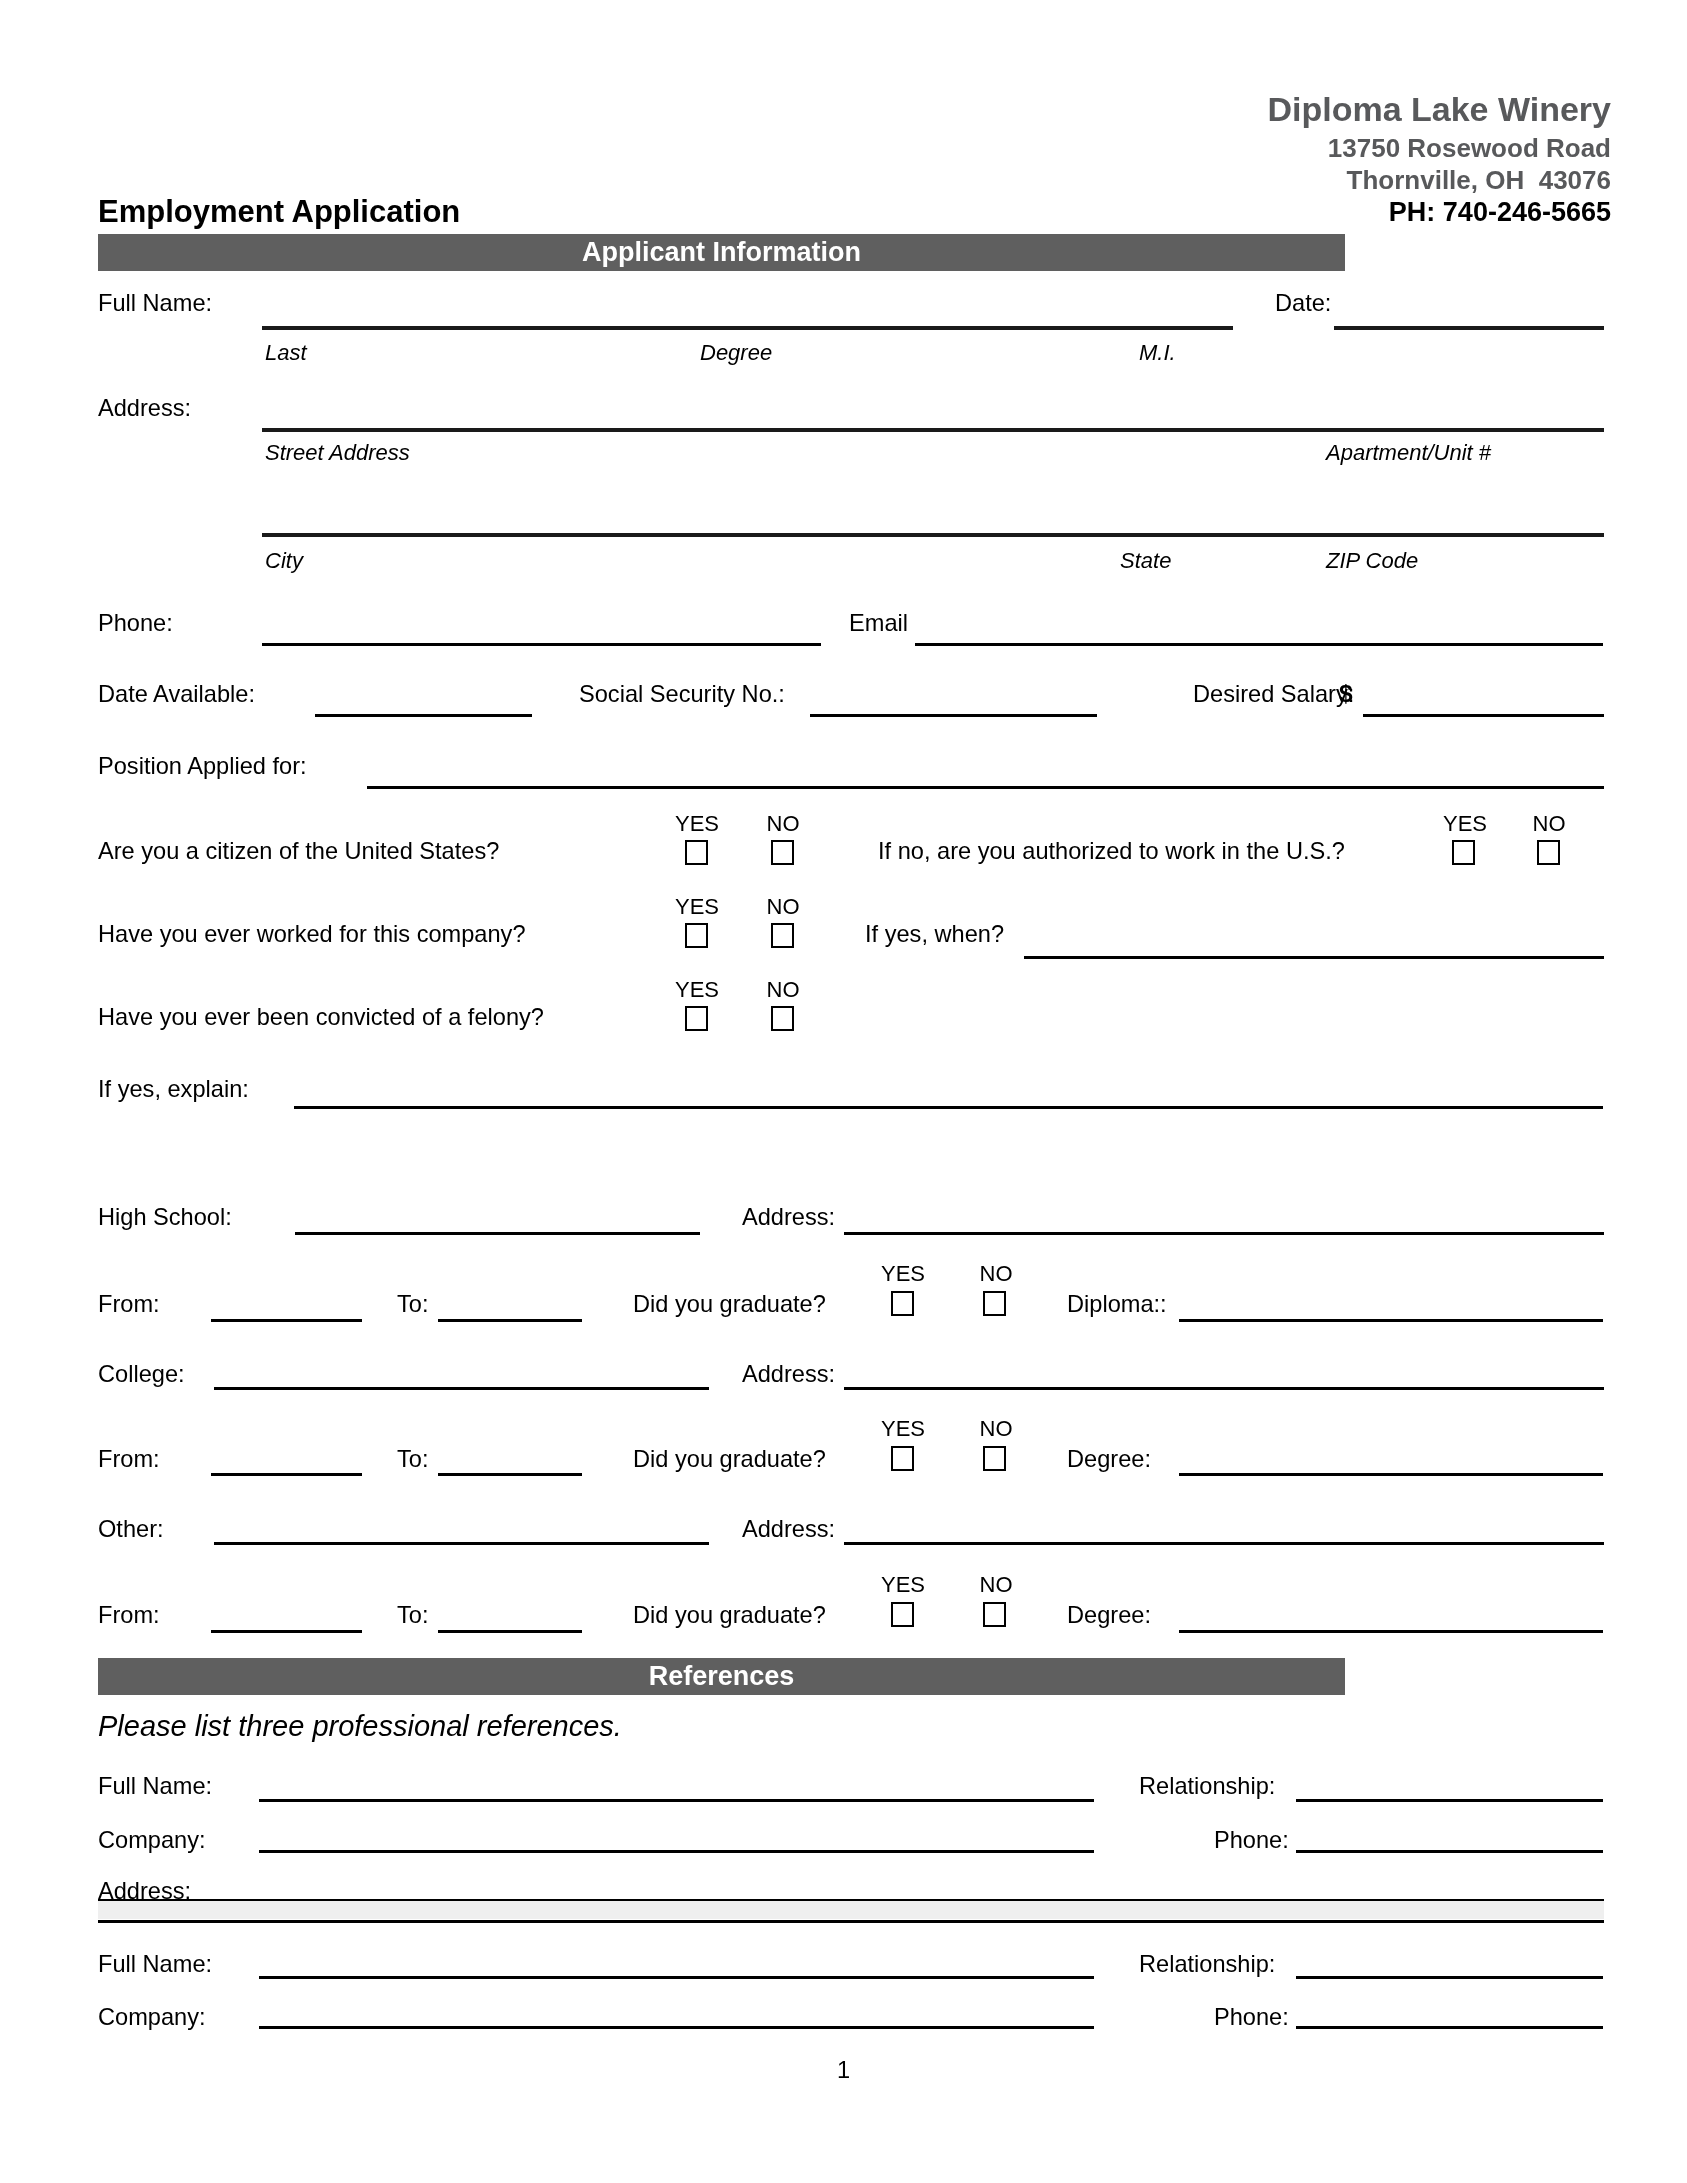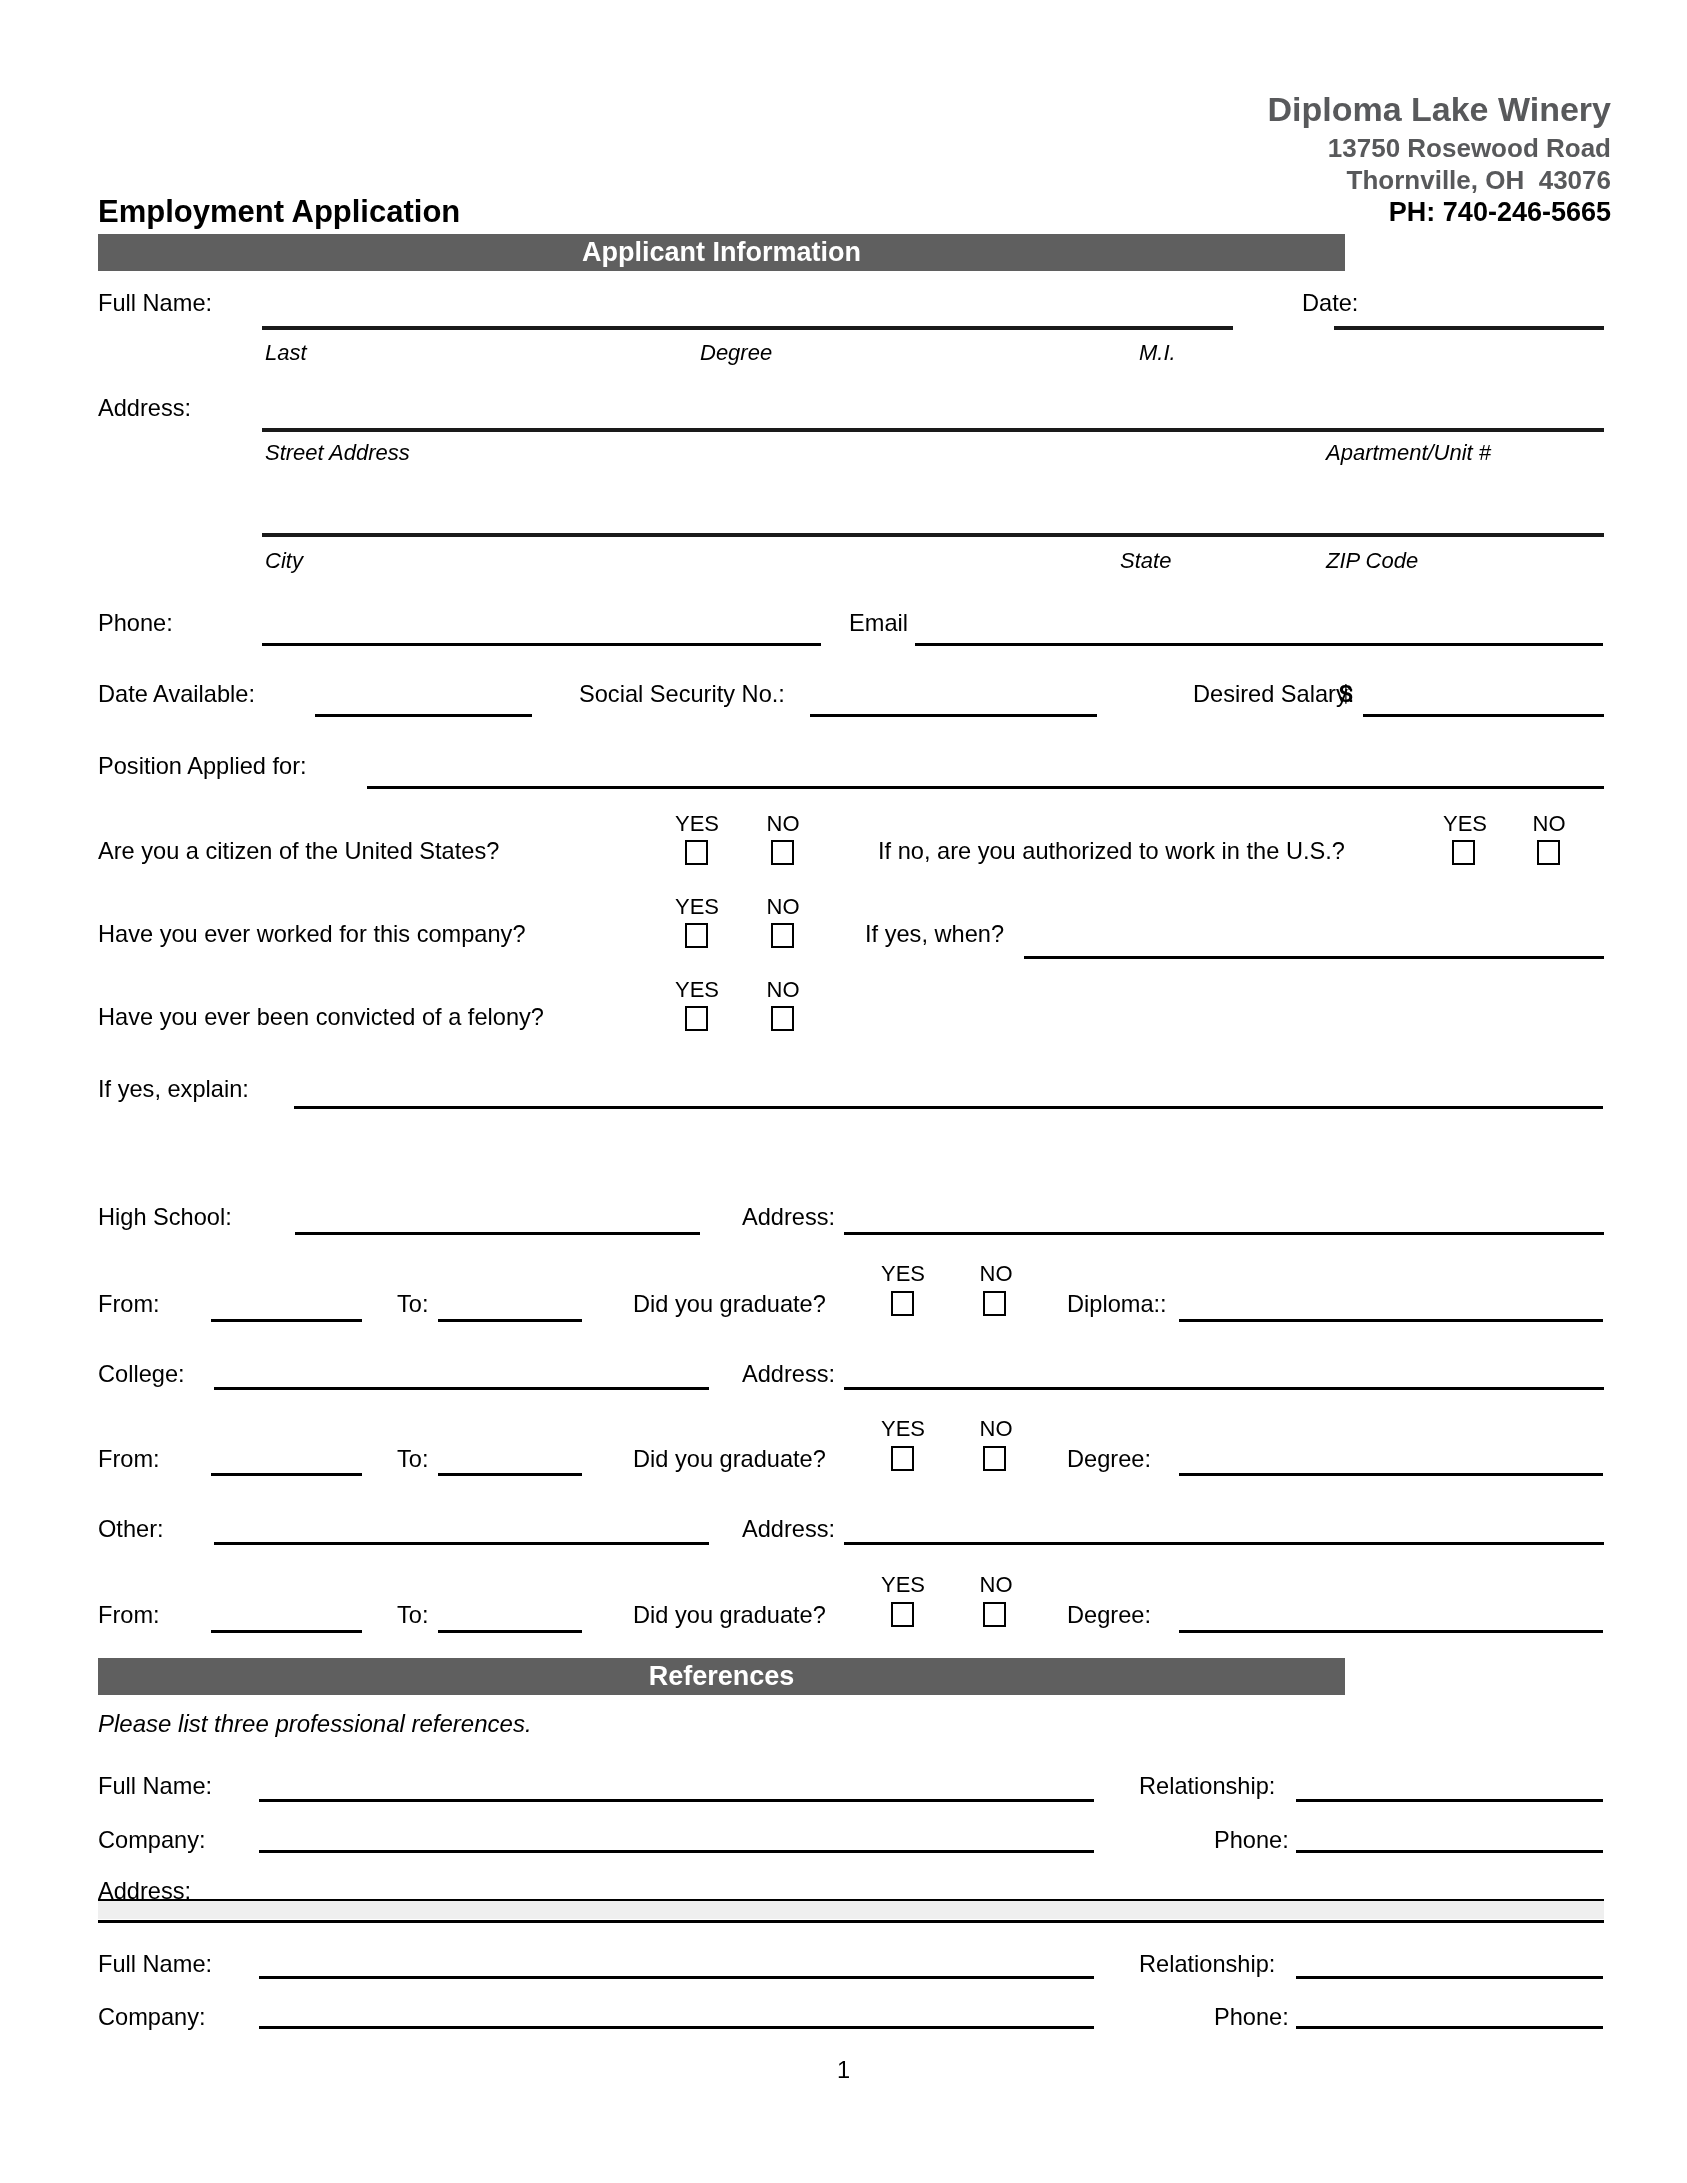--- a/index.html
+++ b/index.html
@@ -23,21 +23,21 @@
     background:var(--bar,#5f5f5f);
     text-align:center;
   }
   .bar-title{
     font-size:27px;font-weight:bold;color:#fff;line-height:37px;white-space:nowrap;
   }
   .h-company{font-size:34px;font-weight:bold;color:var(--hgray,#58595b);white-space:pre;}
   .h-addr{font-size:26px;font-weight:bold;color:var(--hgray,#58595b);white-space:pre;}
   .h-ph{font-size:27px;font-weight:bold;color:#000;white-space:nowrap;}
   .doc-title{font-size:31px;font-weight:bold;white-space:nowrap;}
-  .italic27{font-size:24px;font-style:italic;white-space:nowrap;}
+  .italic27{font-size:29px;font-style:italic;white-space:nowrap;}
   .dollar{font-size:24.5px;font-weight:bold;}
   .band{background:#efefef;}
   .pagenum{left:0;width:1687px;text-align:center;font-size:23.6px;}
   .r{text-align:right;}
 </style>
 </head>
 <body>
 
 <div class="page">
 
@@ -46,21 +46,21 @@
   <div class="abs h-addr r" style="right:76px;top:165px;">Thornville, OH  43076</div>
   <div class="abs h-ph r" style="right:76px;top:197px;text-align:center;">PH: 740-246-5665</div>
   <div class="abs doc-title" style="left:98px;top:194px;">Employment Application</div>
 
   <div class="abs bar" style="top:234px;">
     <span class="bar-title">Applicant Information</span>
   </div>
 
   <div class="abs lbl" style="left:98px;top:290px;">Full Name:</div>
   <div class="abs thickline" style="left:262px;top:326px;width:971px;"></div>
-  <div class="abs lbl" style="left:1275px;top:290px;margin-left:27px;">Date:</div>
+  <div class="abs lbl" style="left:1275px;top:290px;">Date:</div>
   <div class="abs thickline" style="left:1334px;top:326px;width:270px;"></div>
   <div class="abs hint" style="left:265px;top:341px;">Last</div>
   <div class="abs hint" style="left:700px;top:341px;">Degree</div>
   <div class="abs hint" style="left:1139px;top:341px;">M.I.</div>
 
   <div class="abs lbl" style="left:98px;top:395px;">Address:</div>
   <div class="abs thickline" style="left:262px;top:428px;width:1342px;"></div>
   <div class="abs hint" style="left:265px;top:441px;">Street Address</div>
   <div class="abs hint" style="left:1326px;top:441px;">Apartment/Unit #</div>
 

